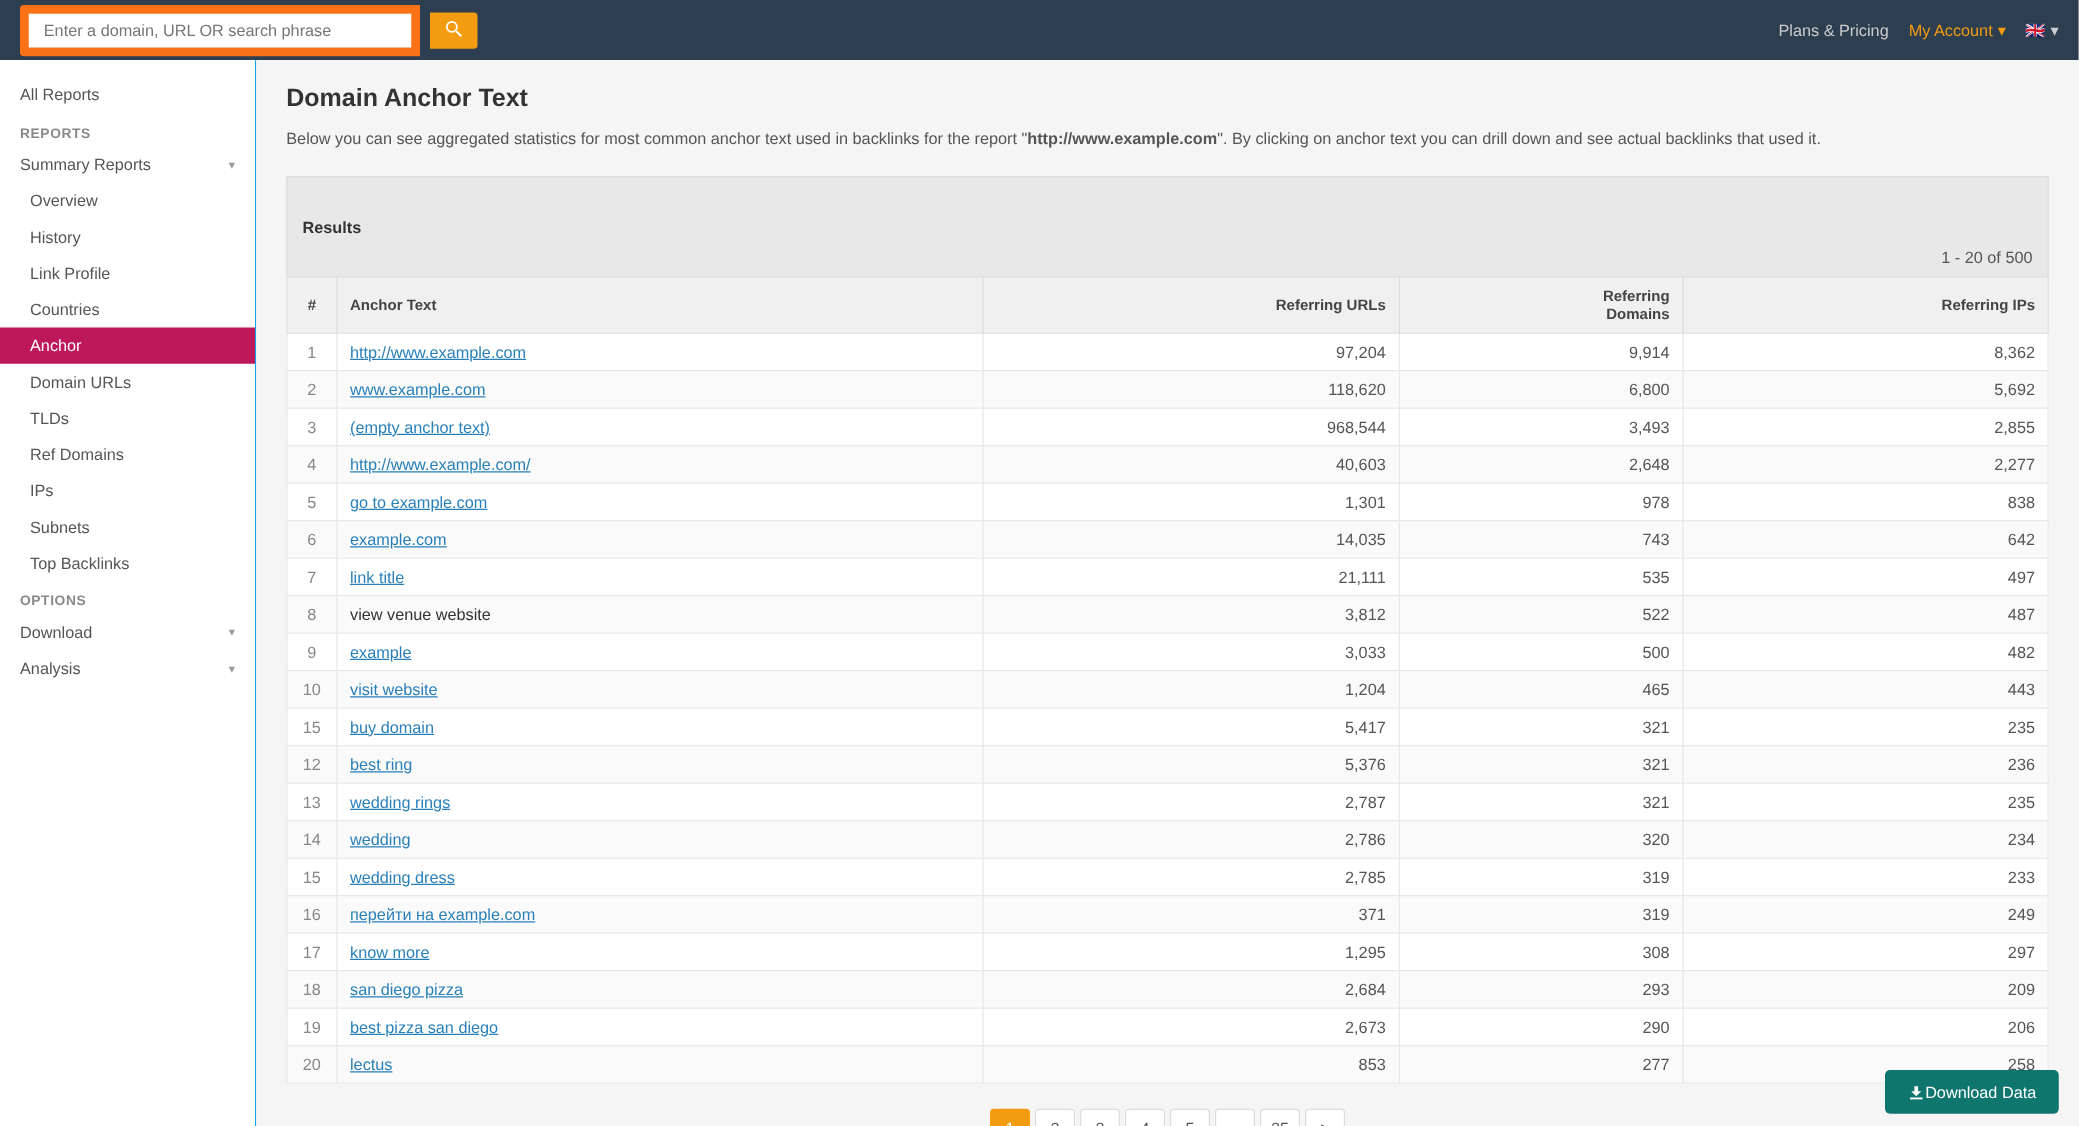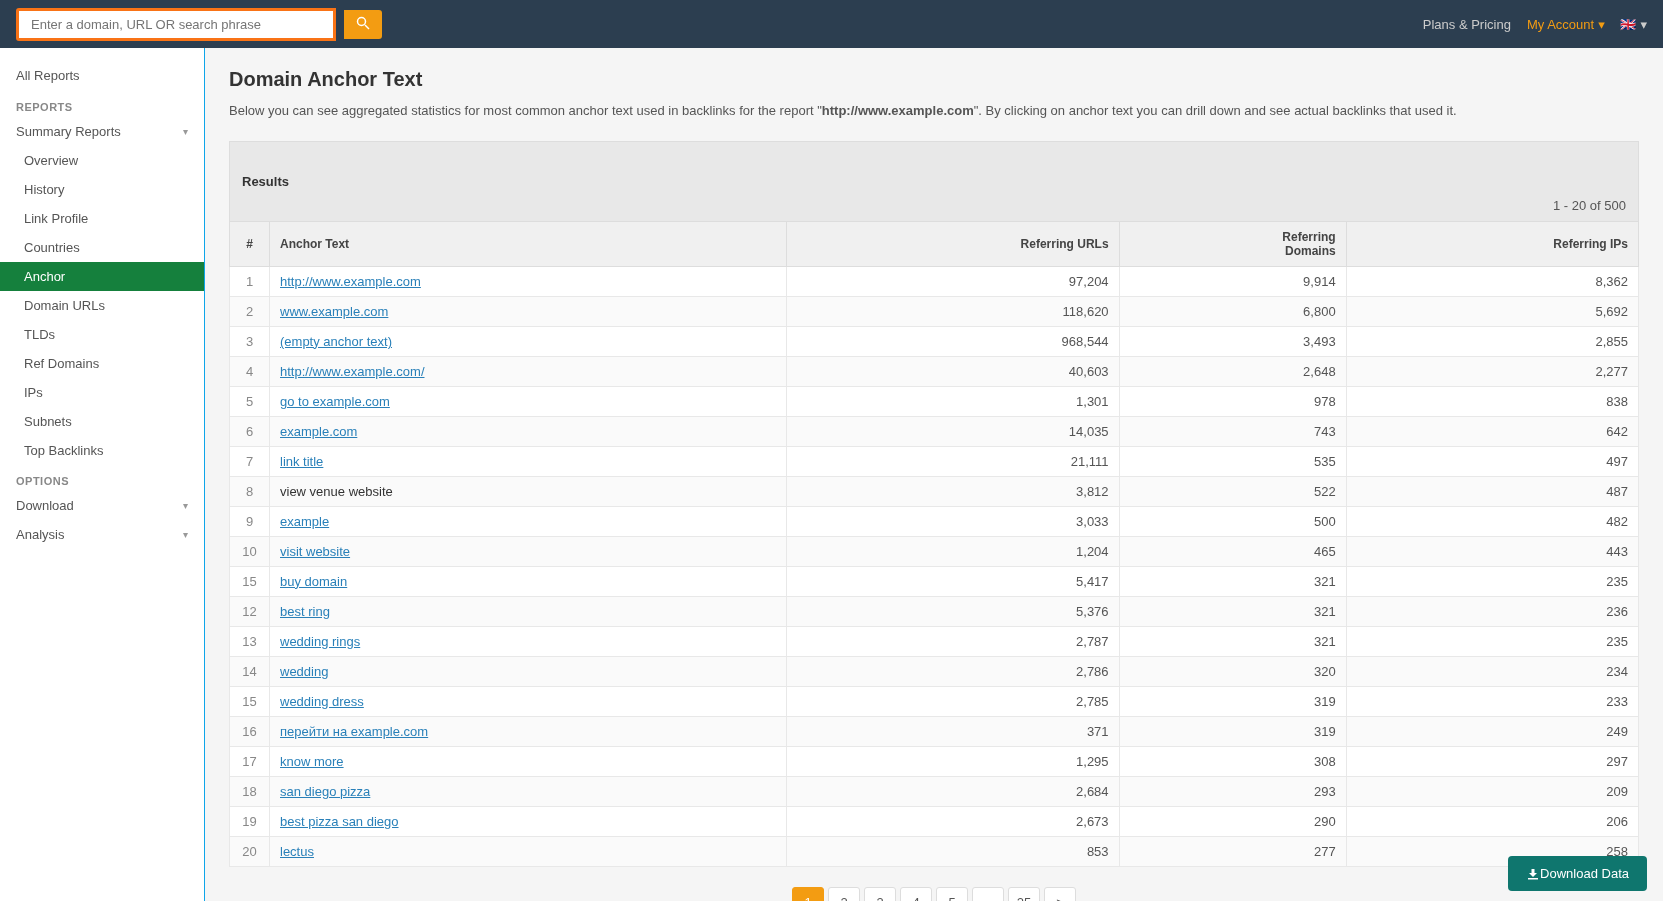--- a/index.html
+++ b/index.html
@@ -11,21 +11,21 @@
       padding: 8px 16px;
       display: flex;
       align-items: center;
       justify-content: space-between;
       height: 48px;
     }
     .header-left { display: flex; align-items: center; gap: 8px; }
     .search-input {
       width: 320px;
       padding: 6px 12px;
-      border: 3px solid #f97316;
+      border: 7px solid #f97316;
       border-radius: 3px 0 0 3px;
       font-size: 13px;
       outline: none;
       background: #fff;
     }
     .search-btn {
       background: #f39c12;
       border: none;
       padding: 6px 12px;
       border-radius: 0 3px 3px 0;
@@ -74,21 +74,21 @@
     }
     .sidebar-group-header .chevron { font-size: 10px; color: #999; }
     .sidebar-item {
       padding: 7px 16px 7px 24px;
       font-size: 13px;
       color: #555;
       cursor: pointer;
       display: block;
     }
     .sidebar-item.active {
-      background: #15803d;
+      background: #be185d;
       color: #fff;
     }
 
     
     .main-content { flex: 1; padding: 20px 24px; background: #f5f5f5; }
 
     .page-title { font-size: 20px; font-weight: bold; color: #333; margin-bottom: 10px; }
     .page-desc { font-size: 13px; color: #555; margin-bottom: 20px; line-height: 1.5; }
     .page-desc strong { font-weight: bold; }
 

